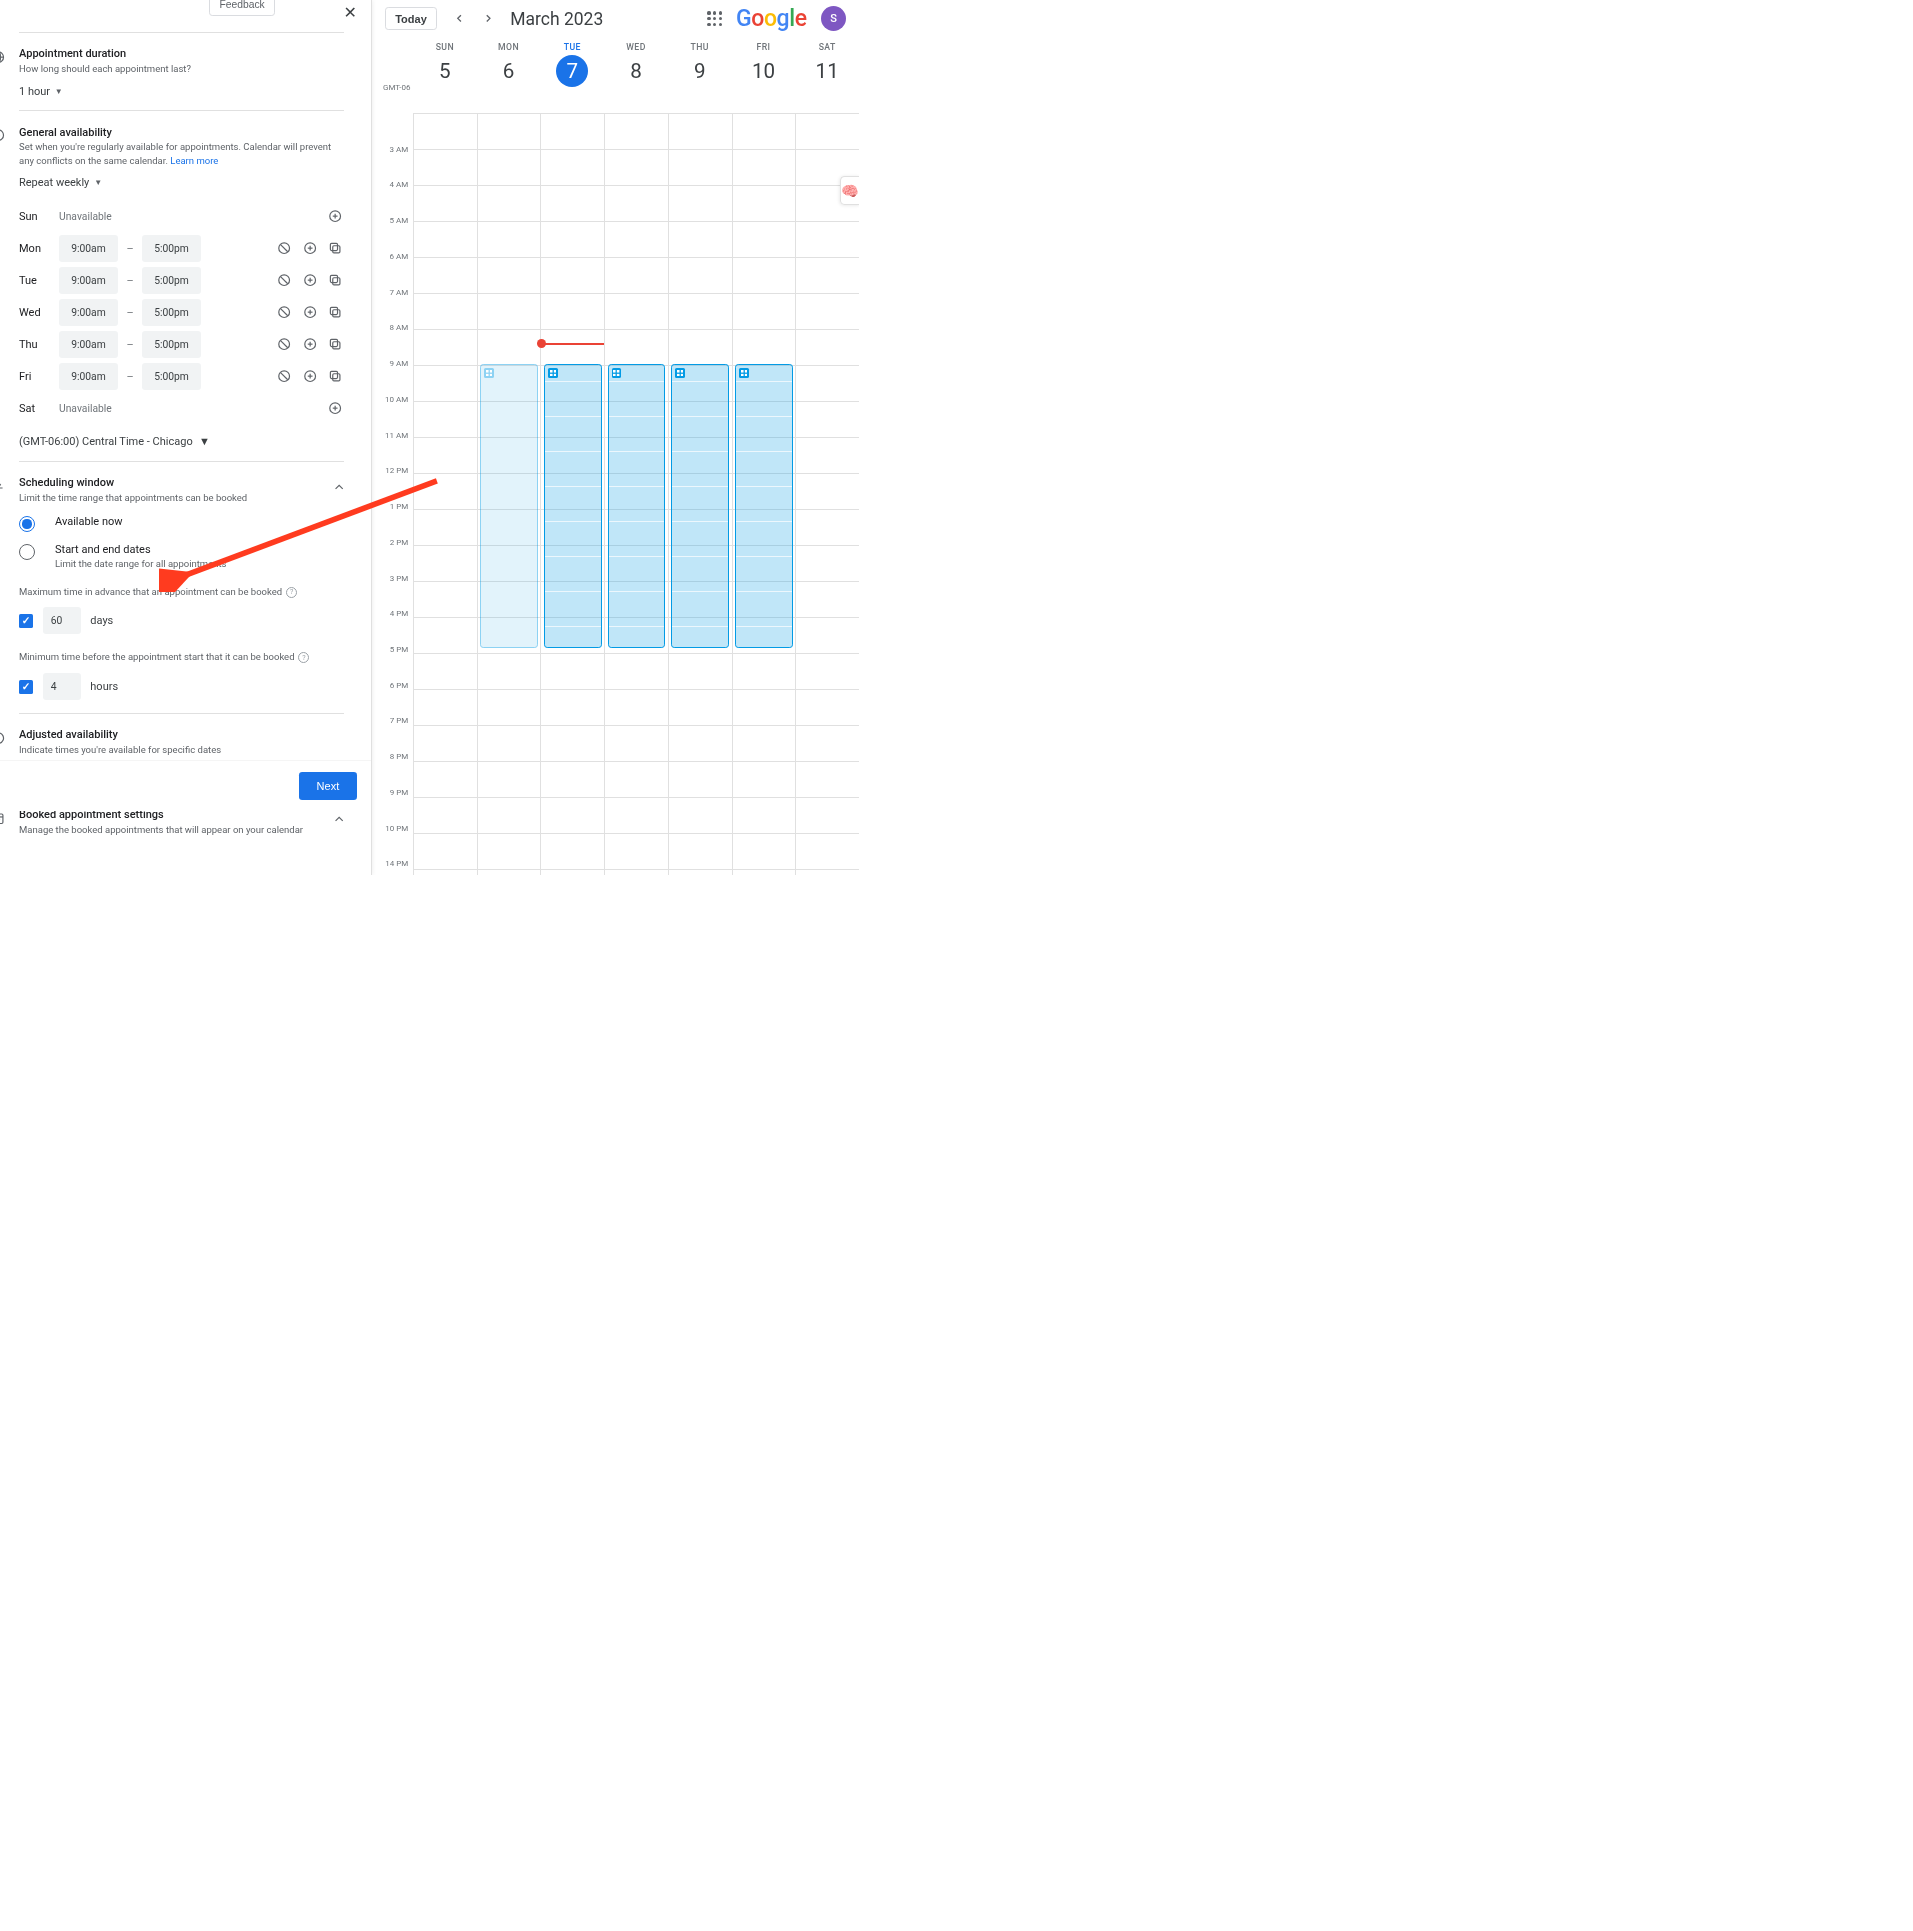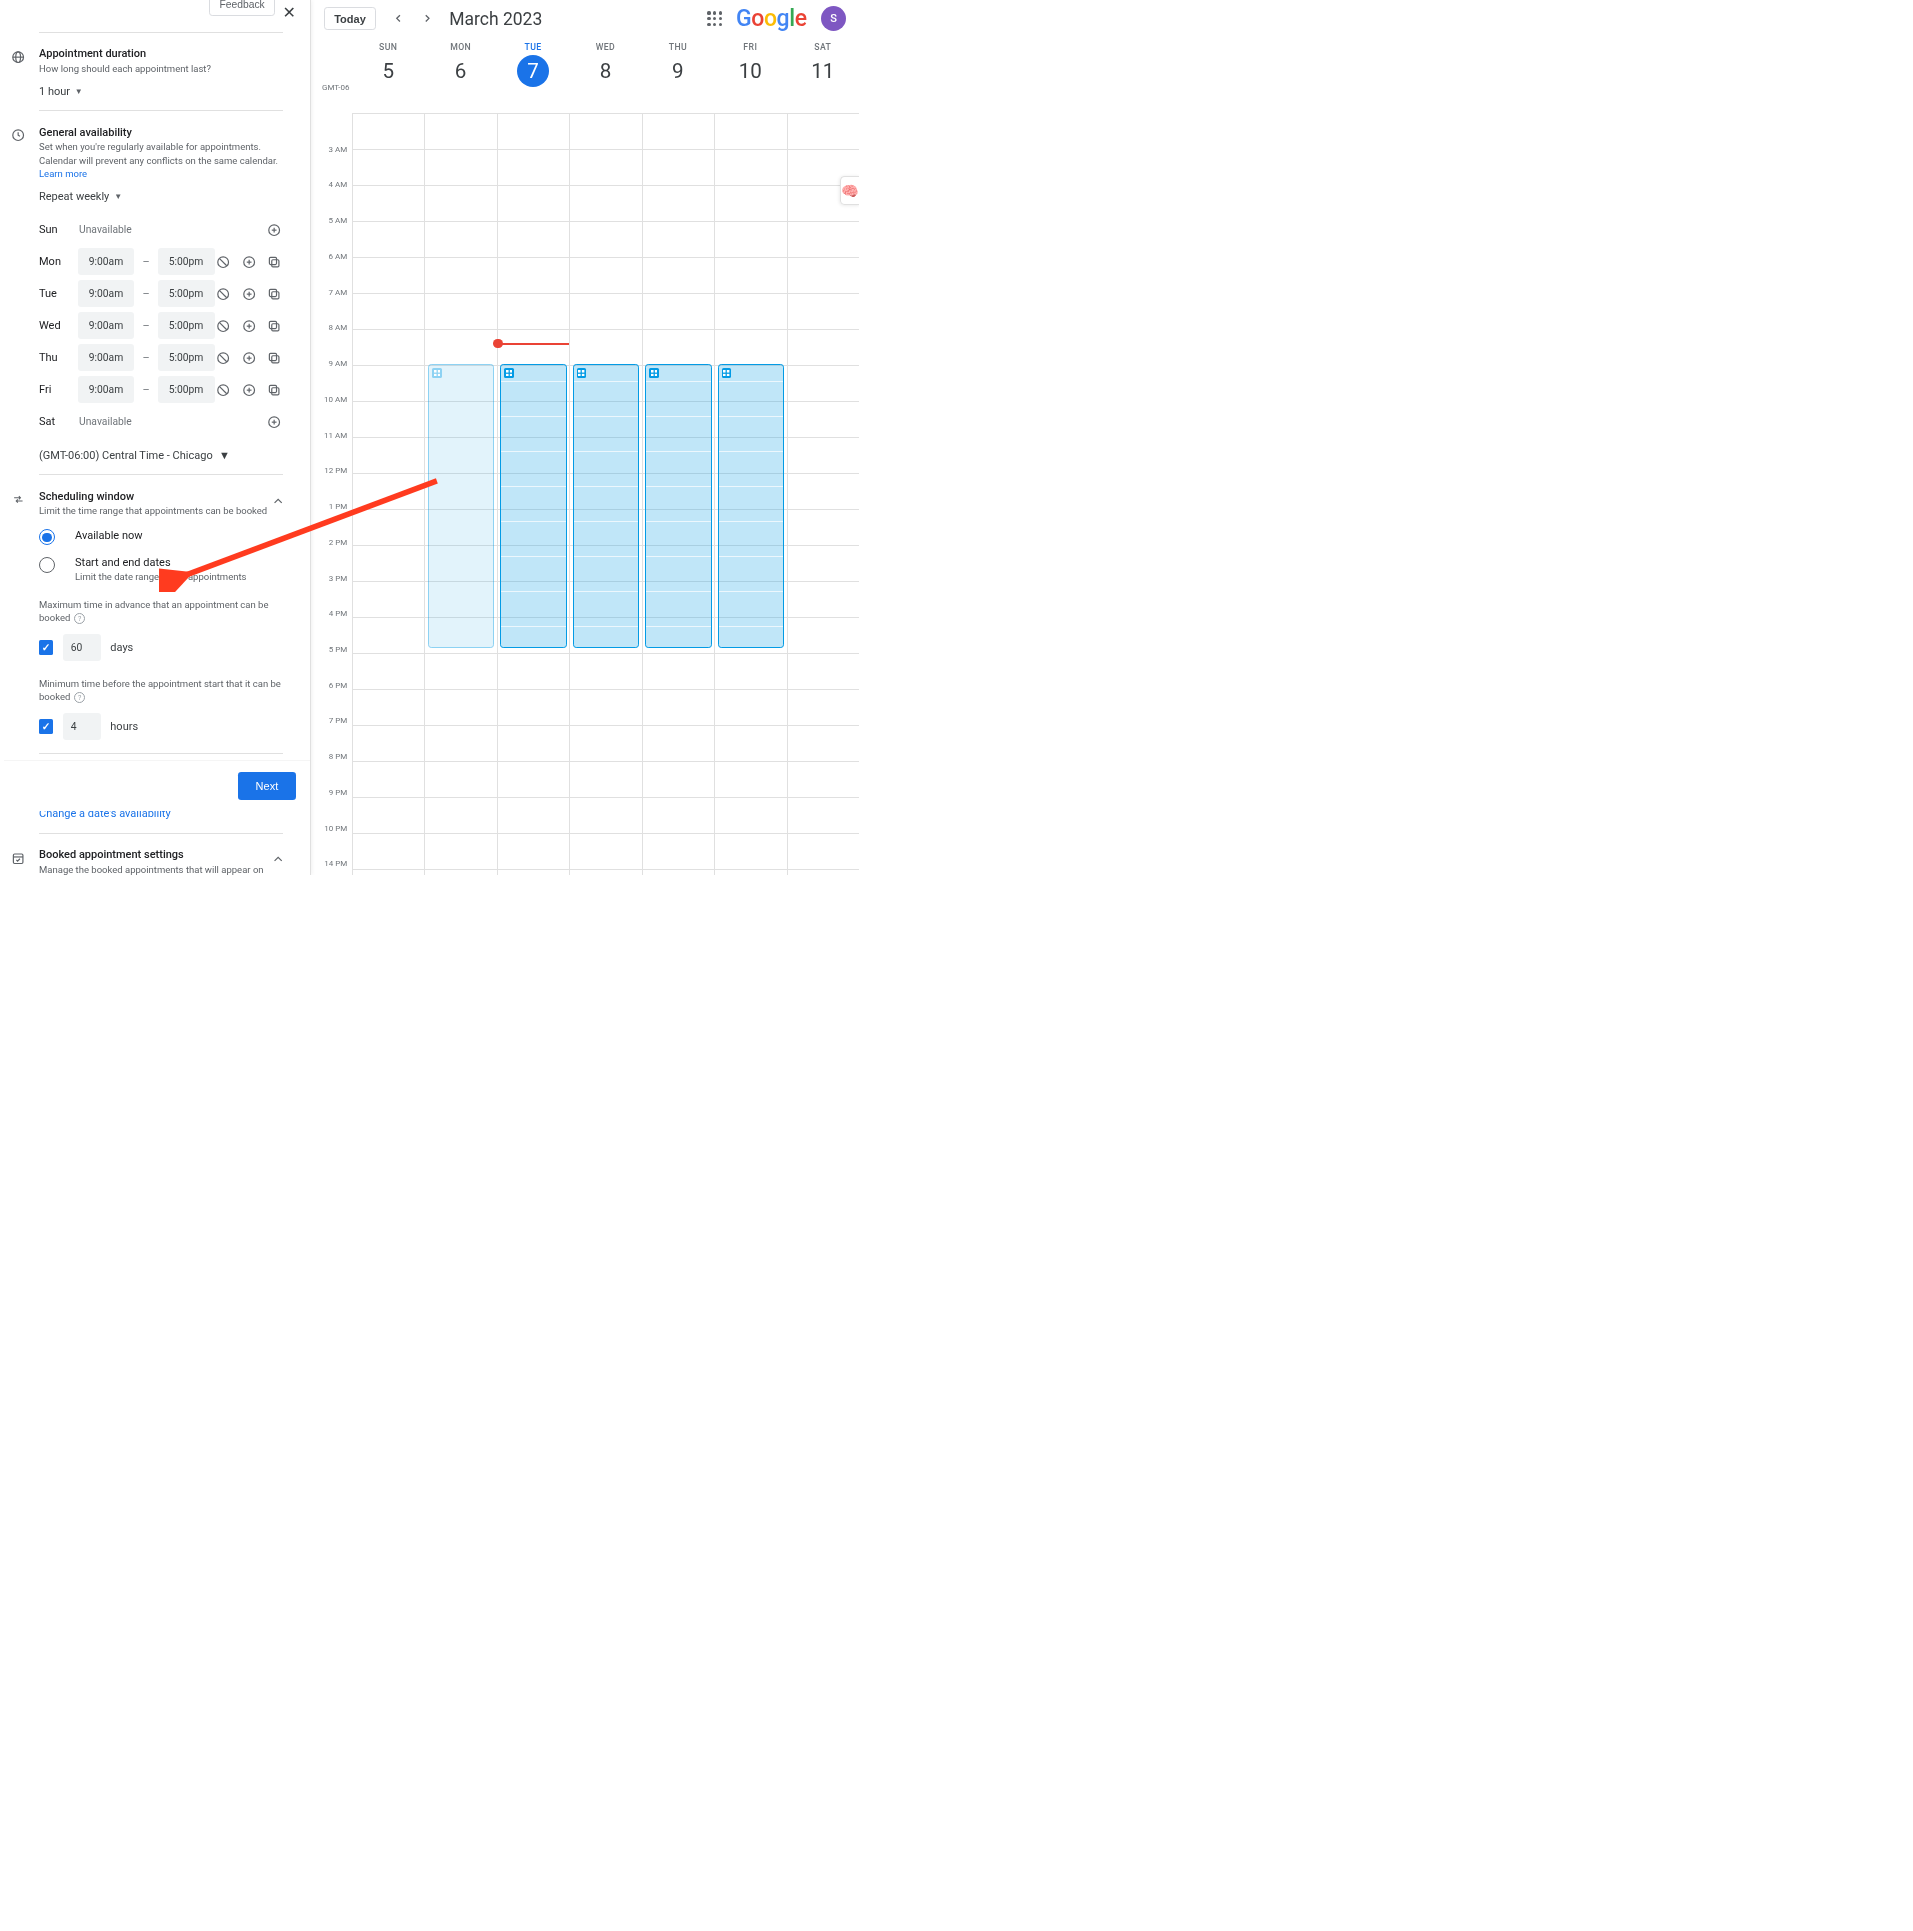--- a/index.html
+++ b/index.html
@@ -14,27 +14,27 @@
   * { box-sizing: border-box; }
   .app {
     display: flex;
     width: 859px;
     height: 875px;
     position: relative;
     overflow: hidden;
   }
   
   .panel {
-    width: 311px;
+    width: 372px;
     height: 100%;
     border-right: 0.8px solid #e0e0e0;
     position: relative;
     overflow-y: auto;
     overflow-x: hidden;
-    padding: 0 27px 64px 39px;
+    padding: 0 27px 64px 19px;
     box-shadow: 0.8px 0 4.8px rgba(0,0,0,0.08);
   }
   .panel::-webkit-scrollbar { width: 4.8px; }
   .panel::-webkit-scrollbar-thumb { background: #dadce0; border-radius: 2.4px; }
 
   .feedback-btn {
     position: absolute;
     top: -6.4px;
     left: 209px;
     padding: 4.8px 9.5px;

